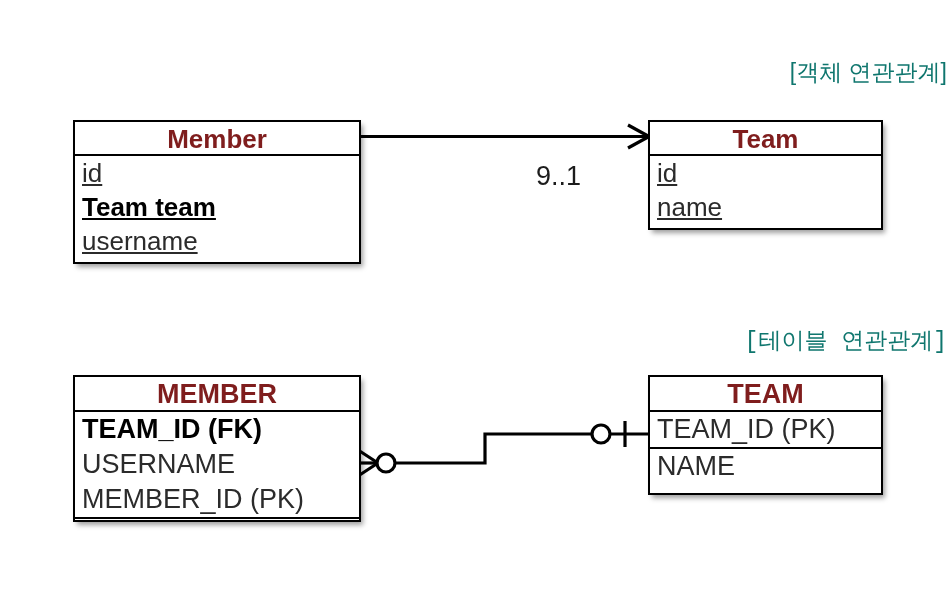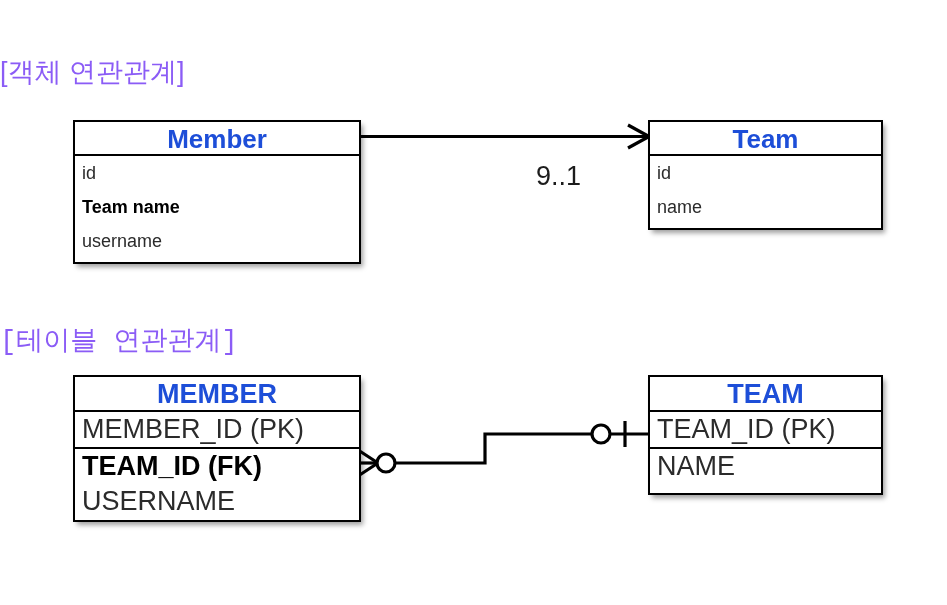--- a/index.html
+++ b/index.html
@@ -19,43 +19,43 @@
   }
 
   .canvas {
     position: absolute;
     inset: 0;
   }
 
   
   .section-title {
     position: absolute;
-    font-size: 27px;
+    font-size: 23px;
     line-height: 32px;
-    color: #8b5cf6;
-    white-space: nowrap;
-    text-align: left;
+    color: #0f766e;
+    white-space: nowrap;
+    text-align: right;
     letter-spacing: 0px;
   }
   #title-object   { left: 0; right: 0; top: 56px; }
   #title-table    { left: 0; right: 0; top: 326px; font-family: Liberation Mono, monospace; }
 
   
   .box {
     position: absolute;
     background: #ffffff;
     border: 2.5px solid #000000;
     box-sizing: border-box;
     box-shadow: 3px 4px 5px -1px rgba(0,0,0,0.38);
     z-index: 5;
   }
   .box-header {
     text-align: center;
     font-weight: bold;
-    color: #1d4ed8;
+    color: #7f1d1d;
     border-bottom: 2.5px solid #000000;
     box-sizing: border-box;
     white-space: nowrap;
     overflow: hidden;
   }
   .box-section {
     box-sizing: border-box;
     overflow: hidden;
   }
   .box-section.ruled {
@@ -67,21 +67,21 @@
     padding-left: 7px;
     overflow: hidden;
   }
   .attr.bold {
     font-weight: bold;
     color: #000000;
   }
 
   
   .obj .box-header { font-size: 26px; line-height: 34px; height: 34px; }
-  .obj .attr { font-size: 18px; line-height: 34px; height: 34px; }
+  .obj .attr { font-size: 26px; line-height: 34px; height: 34px; text-decoration: underline; }
 
   
   .tbl .box-header { font-size: 27px; line-height: 35px; height: 35px; }
   .tbl .attr { font-size: 27px; line-height: 35px; height: 35px; }
 
   
   #box-member      { left: 73px;  top: 120px; width: 288px; height: 144px; }
   #box-team        { left: 648px; top: 120px; width: 235px; height: 110px; }
   #box-member-tbl  { left: 73px;  top: 375px; width: 288px; height: 147px; }
   #box-team-tbl    { left: 648px; top: 375px; width: 235px; height: 120px; }
@@ -131,21 +131,21 @@
 <body>
 
 <div class="canvas">
 
   <div class="section-title" id="title-object">[객체 연관관계]</div>
 
   <div class="box obj" id="box-member">
     <div class="box-header">Member</div>
     <div class="box-section">
       <div class="attr">id</div>
-      <div class="attr bold">Team name</div>
+      <div class="attr bold">Team team</div>
       <div class="attr">username</div>
     </div>
   </div>
 
   <div class="box obj" id="box-team">
     <div class="box-header">Team</div>
     <div class="box-section">
       <div class="attr">id</div>
       <div class="attr">name</div>
     </div>
@@ -154,26 +154,26 @@
   <div class="assoc-line" id="assoc-obj-line"></div>
   <svg id="assoc-obj-head" viewBox="0 0 30 30">
     <polyline points="6,3 27,14.5 6,26" fill="none" stroke="#000000" stroke-width="3.2" stroke-linecap="butt" stroke-linejoin="miter"></polyline>
   </svg>
   <div id="assoc-multiplicity">9..1</div>
 
   <div class="section-title" id="title-table">[테이블 연관관계]</div>
 
   <div class="box tbl" id="box-member-tbl">
     <div class="box-header">MEMBER</div>
+    <div class="box-section">
+      <div class="attr bold">TEAM_ID (FK)</div>
+      <div class="attr">USERNAME</div>
+    </div>
     <div class="box-section ruled">
       <div class="attr">MEMBER_ID (PK)</div>
-    </div>
-    <div class="box-section">
-      <div class="attr bold">TEAM_ID (FK)</div>
-      <div class="attr">USERNAME</div>
     </div>
   </div>
 
   <div class="box tbl" id="box-team-tbl">
     <div class="box-header">TEAM</div>
     <div class="box-section ruled">
       <div class="attr">TEAM_ID (PK)</div>
     </div>
     <div class="box-section">
       <div class="attr">NAME</div>

